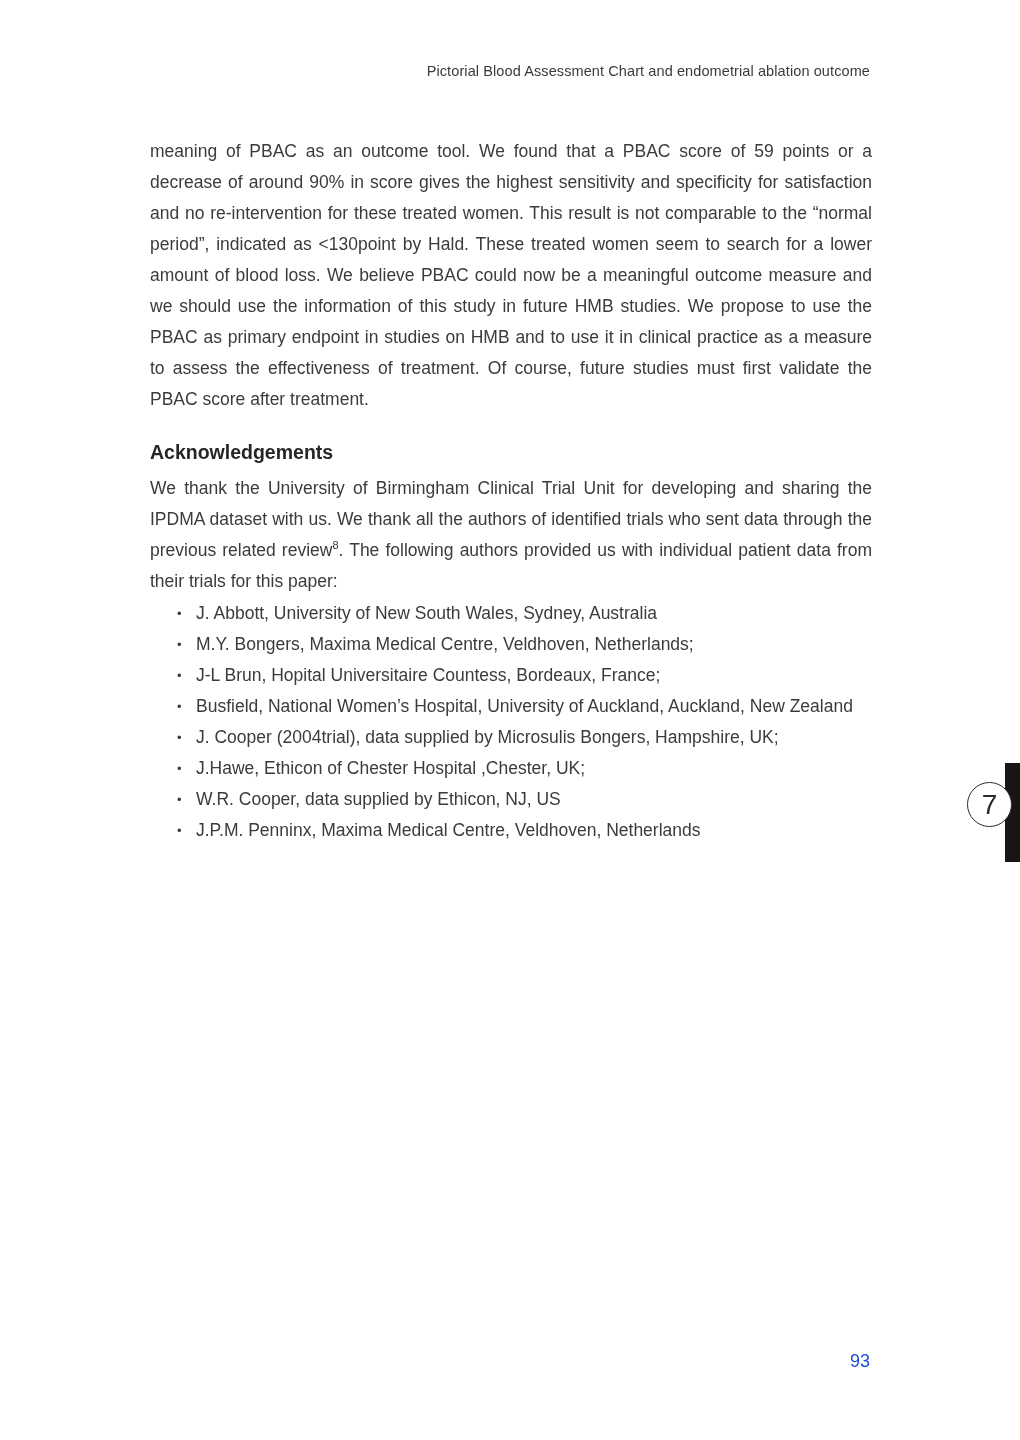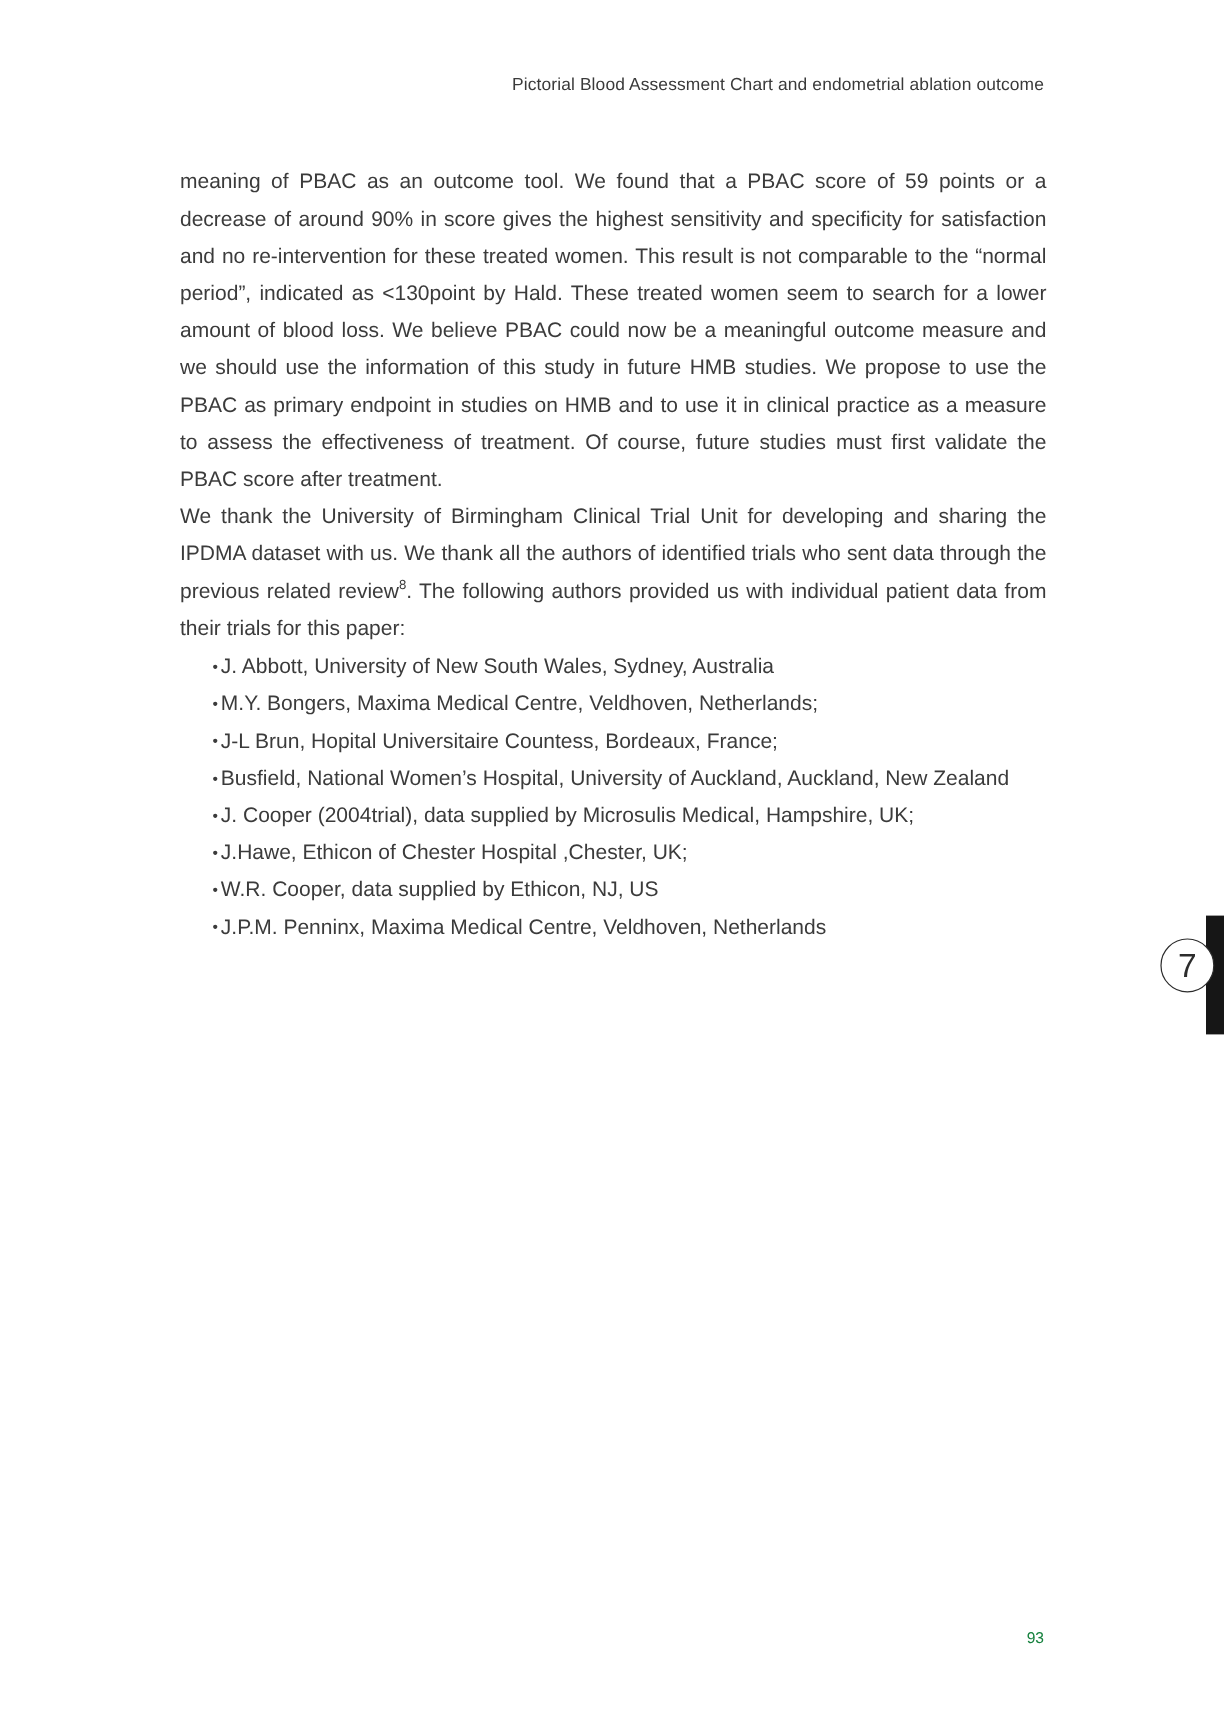--- a/index.html
+++ b/index.html
@@ -70,20 +70,21 @@
     flex: 0 0 34px;
     padding-left: 27px;
     font-size: 13px;
     line-height: 31px;
     color: #3b3b3b;
   }
 
   .bullet-text {
     flex: 1 1 auto;
     text-align: justify;
+    margin-left: 12px;
   }
 
   
   .chapter-tab-bar {
     position: absolute;
     top: 763px;
     right: 0;
     width: 15px;
     height: 99px;
     background: #161616;
@@ -103,35 +104,36 @@
     justify-content: center;
     font-size: 28px;
     font-weight: 300;
     color: #2c2c2c;
   }
 
   .page-number {
     position: absolute;
     bottom: 68px;
     right: 150px;
-    font-size: 13px;
-    color: #15803d;
+    font-size: 18px;
+    color: #1d4ed8;
   }
 </style>
 </head>
 <body>
 
 <div class="page">
 
   <div class="running-header">Pictorial Blood Assessment Chart  and endometrial ablation outcome</div>
 
   <div class="content">
 
     <p class="para">meaning of PBAC as an outcome tool. We found that a PBAC score of 59 points or a decrease of around 90% in score gives the highest sensitivity and specificity for satisfaction and no re-intervention for these treated women. This result is not comparable to the “normal period”, indicated as &lt;130point by Hald. These treated women seem to search for a lower amount of blood loss. We believe PBAC could now be a meaningful outcome measure and we should use the information of this study in future HMB studies. We propose to use the PBAC as primary endpoint in studies on HMB and to use it in clinical practice as a measure to assess the effectiveness of treatment. Of course, future studies must first validate the PBAC score after treatment.</p>
 
+    <h2 class="section-heading">Acknowledgements</h2>
 
     <p class="para"><span>We thank the University of Birmingham Clinical Trial Unit for developing and sharing the IPDMA dataset with us. We thank all the authors of identified trials who sent data through the previous related review</span><sup class="ref">8</sup><span>. The following authors provided us with individual patient data from their trials for this paper:</span></p>
 
     <ul class="bullets">
       <li class="bullet-item">
         <span class="bullet-mark">•</span>
         <span class="bullet-text">J. Abbott, University of New South Wales, Sydney, Australia</span>
       </li>
       <li class="bullet-item">
         <span class="bullet-mark">•</span>
@@ -140,21 +142,21 @@
       <li class="bullet-item">
         <span class="bullet-mark">•</span>
         <span class="bullet-text">J-L Brun, Hopital Universitaire Countess, Bordeaux, France;</span>
       </li>
       <li class="bullet-item">
         <span class="bullet-mark">•</span>
         <span class="bullet-text">Busfield, National Women’s Hospital, University of Auckland, Auckland, New Zealand</span>
       </li>
       <li class="bullet-item">
         <span class="bullet-mark">•</span>
-        <span class="bullet-text">J. Cooper (2004trial), data supplied by Microsulis Medical, Hampshire, UK;</span>
+        <span class="bullet-text">J. Cooper (2004trial), data supplied by Microsulis Bongers, Hampshire, UK;</span>
       </li>
       <li class="bullet-item">
         <span class="bullet-mark">•</span>
         <span class="bullet-text">J.Hawe, Ethicon of Chester Hospital ,Chester, UK;</span>
       </li>
       <li class="bullet-item">
         <span class="bullet-mark">•</span>
         <span class="bullet-text">W.R. Cooper, data supplied by Ethicon, NJ, US</span>
       </li>
       <li class="bullet-item">

